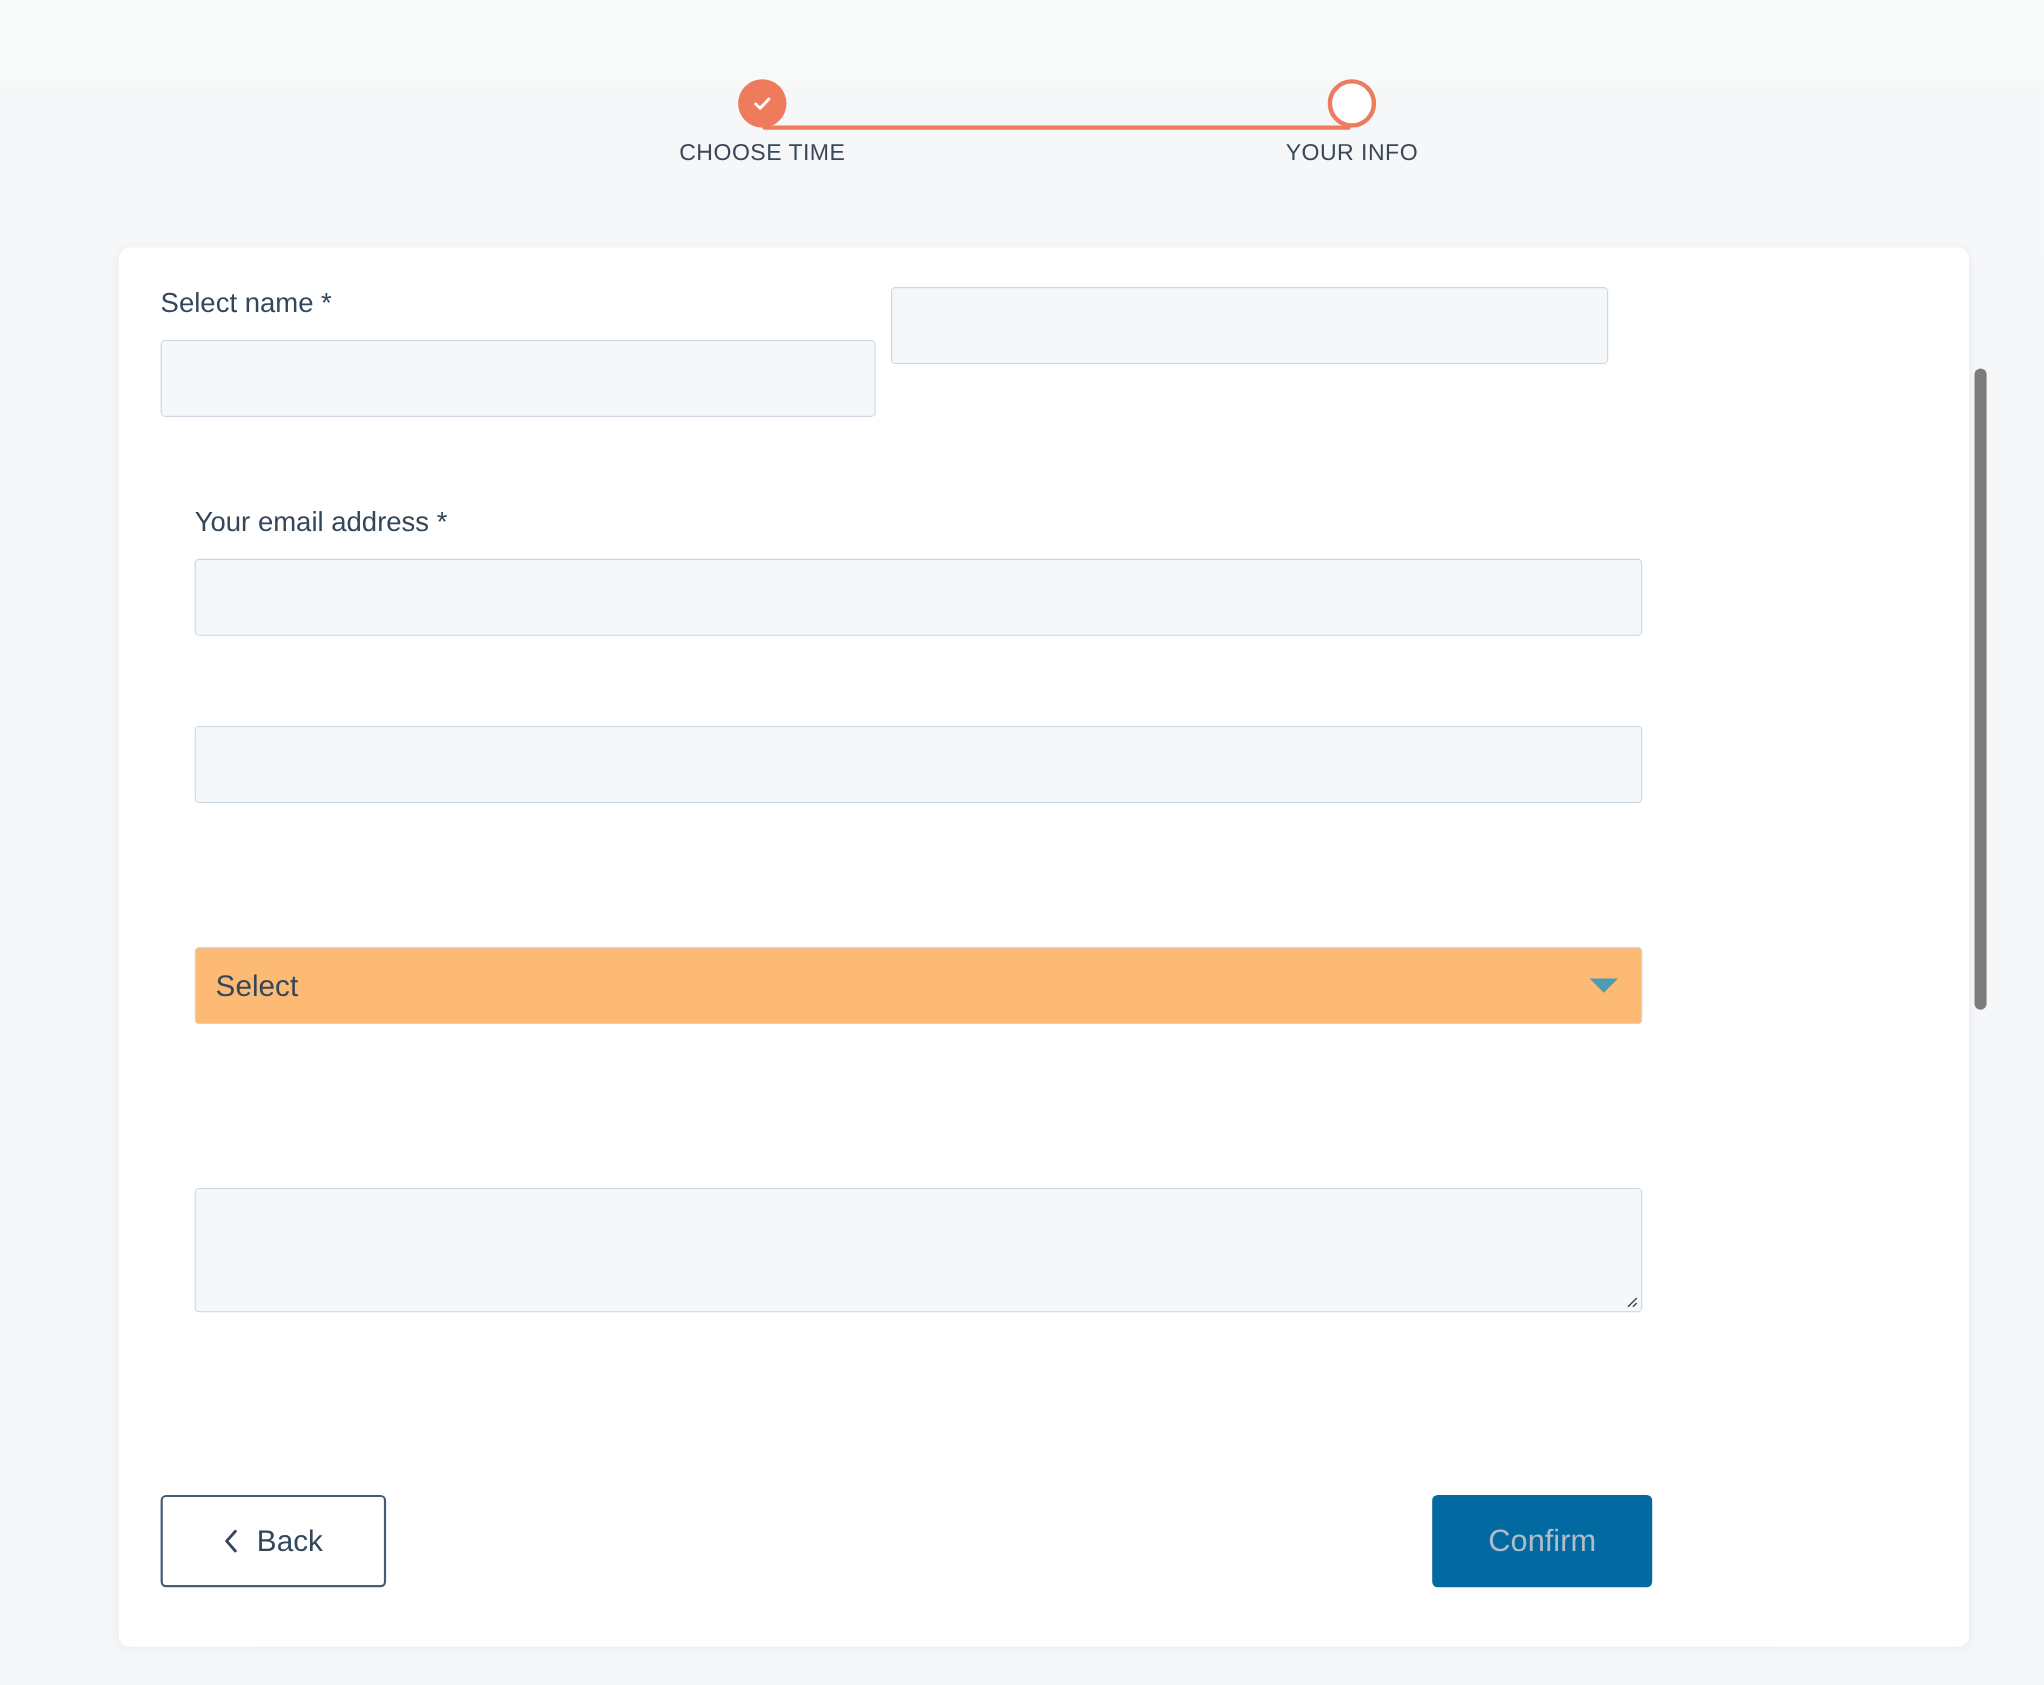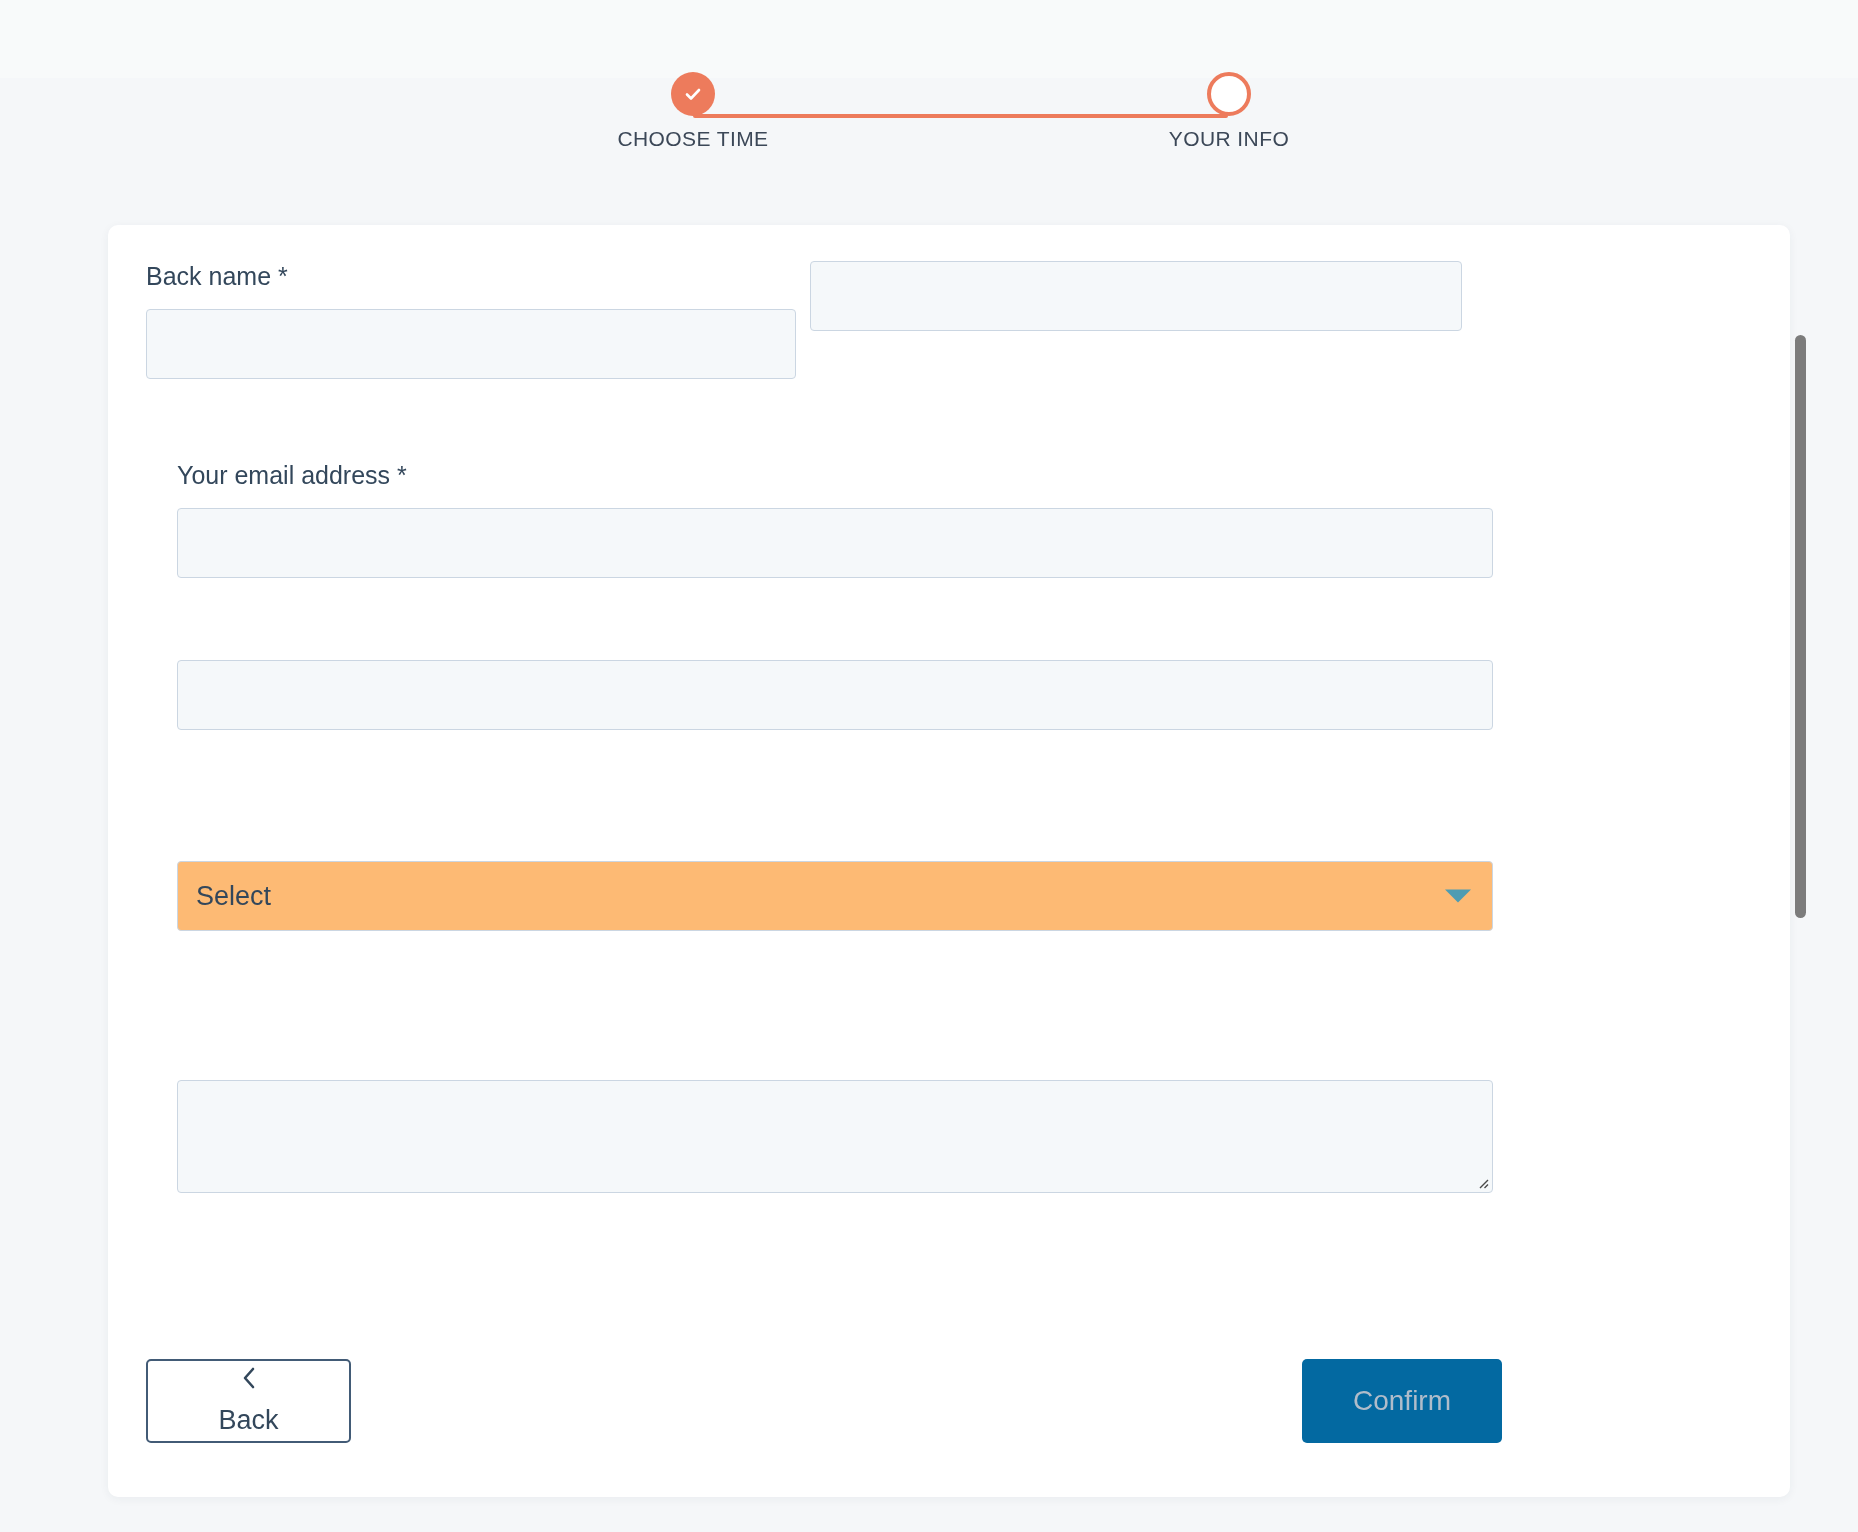--- a/index.html
+++ b/index.html
@@ -201,21 +201,20 @@
     border: 2px solid #425b76;
     border-radius: 5px;
     color: #33475b;
     font-size: 27px;
     font-family: "Liberation Sans", "DejaVu Sans", sans-serif;
     display: flex;
     align-items: center;
     justify-content: center;
     gap: 16px;
     cursor: pointer;
-    flex-direction: column;
   }
   .btn-back .chev {
     display: block;
     width: 14px;
     height: 22px;
   }
   .btn-confirm {
     position: absolute;
     left: 1194px;
     top: 6px;
@@ -274,21 +273,21 @@
     <div class="step-dot current"></div>
     <div class="step-label">YOUR INFO</div>
   </div>
 </div>
 
 <div class="card">
   <div class="form-body">
 
     <div class="row-two" style="top:36px;">
       <div class="col-left">
-        <div class="field-label">Back name *</div>
+        <div class="field-label">Select name *</div>
         <input class="control" type="text" placeholder="" style="">
       </div>
       <div class="col-right">
         <input class="control" type="text" placeholder="" style="">
       </div>
     </div>
 
     <div class="block" style="top:235px;">
       <div class="field-label">Your email address *</div>
       <input class="control" type="email" placeholder="" style="">

